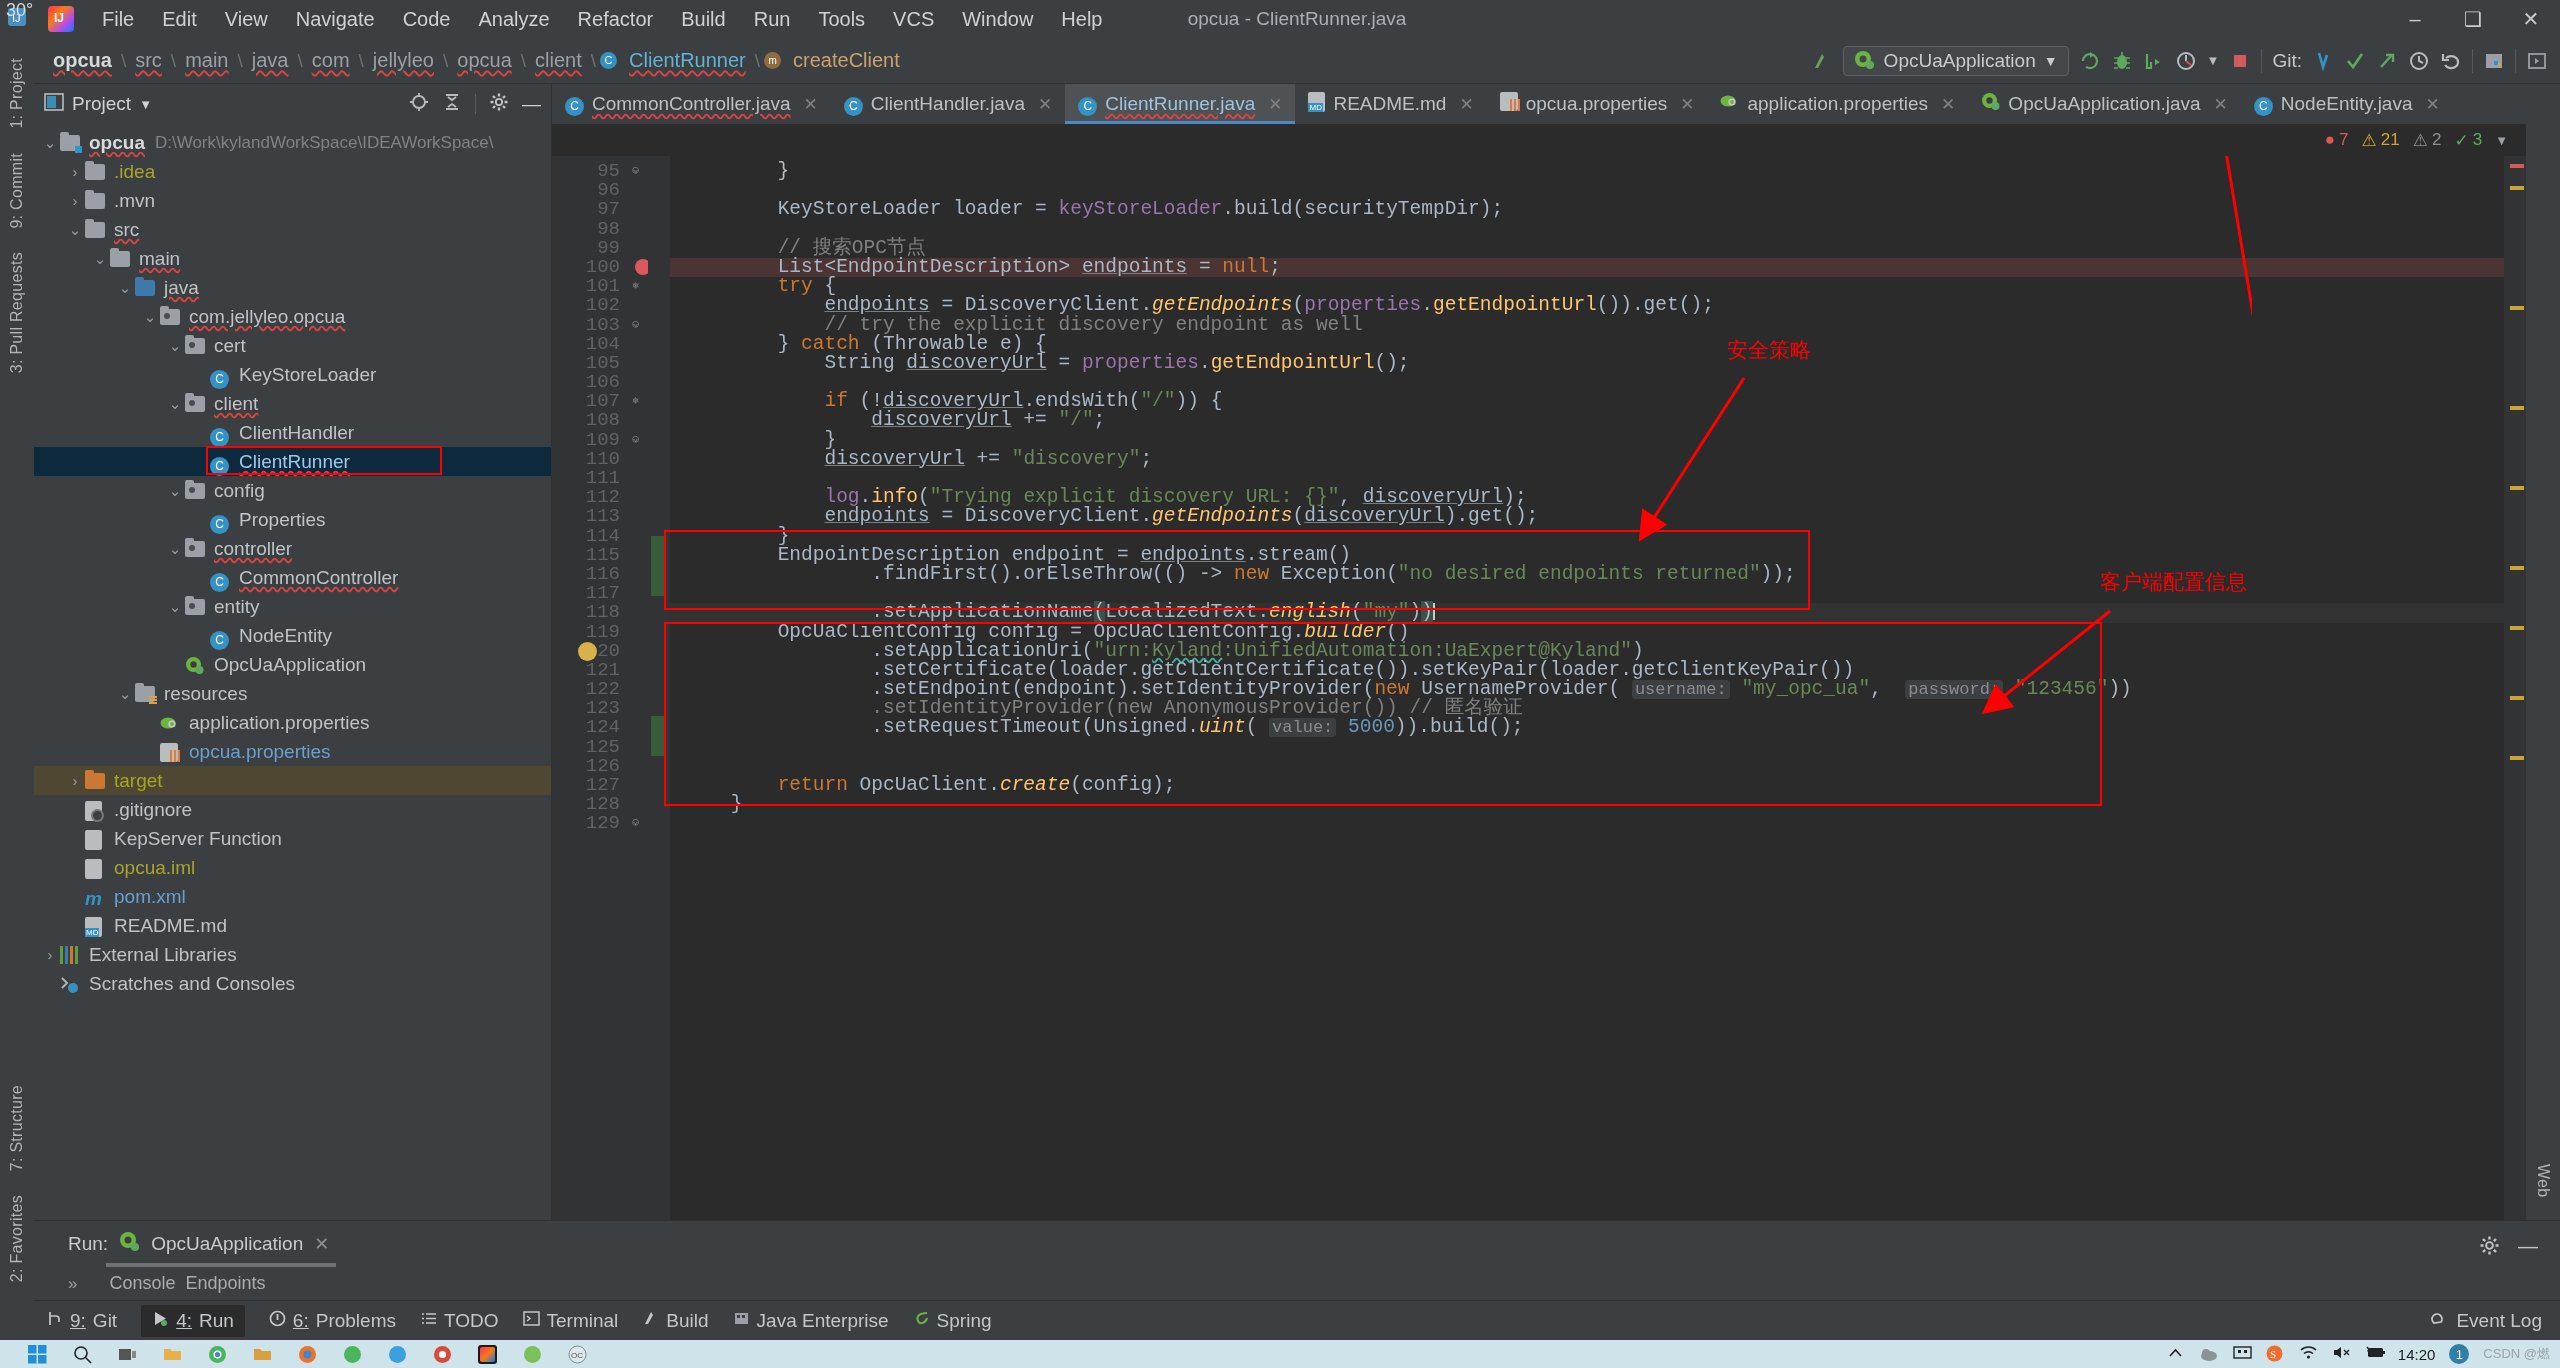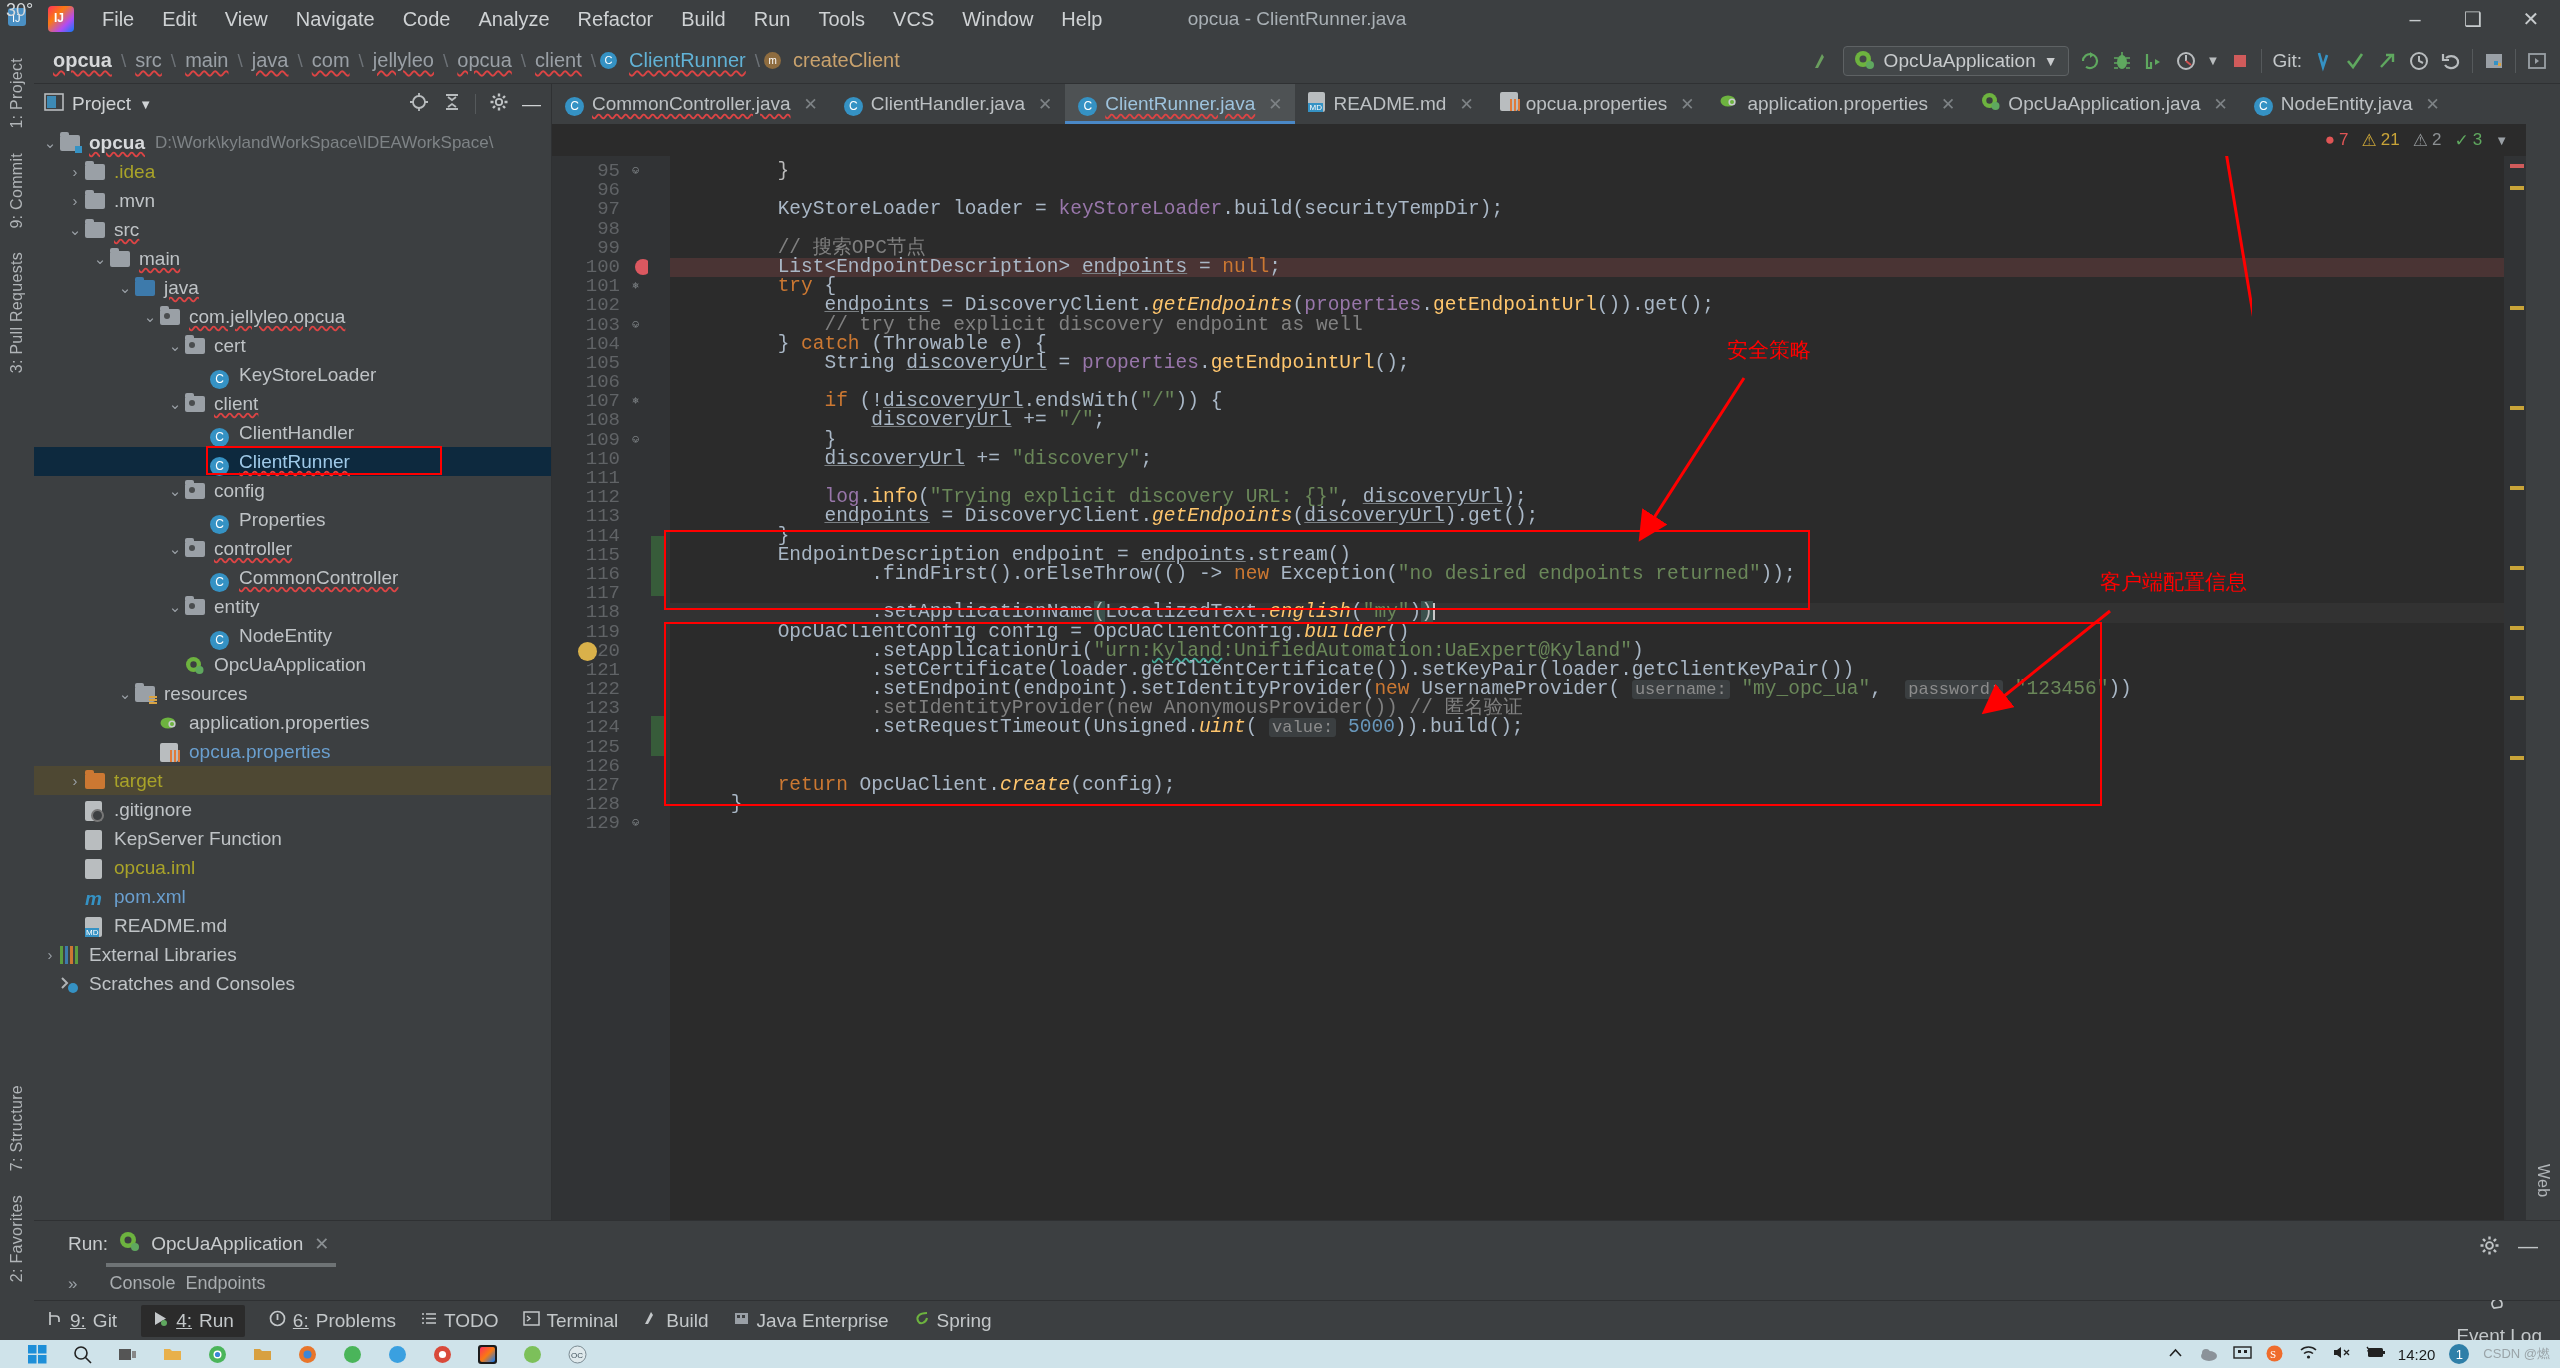--- a/index.html
+++ b/index.html
@@ -140,21 +140,21 @@
   .run-sub { display:flex; align-items:center; gap:10px; padding-left:34px; margin-top:6px; font-size:18px; color:#a9adb0;}
   .chev { color:#9aa0a6; font-size:17px;}
   .rp-gear { position:absolute; right:60px; top:14px; color:#c0c4c6; font-size:20px;}
   .rp-min { position:absolute; right:22px; top:14px; color:#c0c4c6; font-size:20px;}
 
   
   .status { height:40px; background:#3c3f41; display:flex; align-items:center; gap:24px; padding-left:12px; font-size:19px; color:#c3c7c9; flex:0 0 40px; border-top:1px solid #2f3133;}
   .sitem { display:flex; align-items:center; gap:7px;}
   .sitem.active { background:#2b2b2b; padding:5px 11px; border-radius:2px;}
   .ul { text-decoration:underline;}
-  .status .right { margin-left:auto; display:flex; align-items:center; gap:8px; padding-right:18px;flex-direction:column;}
+  .status .right { margin-left:auto; display:flex; align-items:center; gap:8px; padding-right:18px;}
 
   
   .taskbar { position:absolute; left:0; bottom:0; width:2560px; height:28px; background:#cfe3ea; display:flex; align-items:center; }
   .tb-left { display:flex; align-items:center; gap:26px; padding-left:28px;}
   .tb-right2 { margin-left:auto; display:flex; align-items:center; gap:14px; padding-right:10px; color:#1b1b1b; font-size:15px;}
   .tk { width:19px; height:19px; display:inline-block;}
   .tempbox { position:absolute; left:6px; top:0; font-size:18px; color:#d6d9db;}
 
   .leftstrip { position:absolute; left:0; top:0; width:34px; height:1340px; background:#3c3f41; display:flex; flex-direction:column; align-items:center;}
   .ls-ic { width:22px;height:22px;margin-top:10px;}

